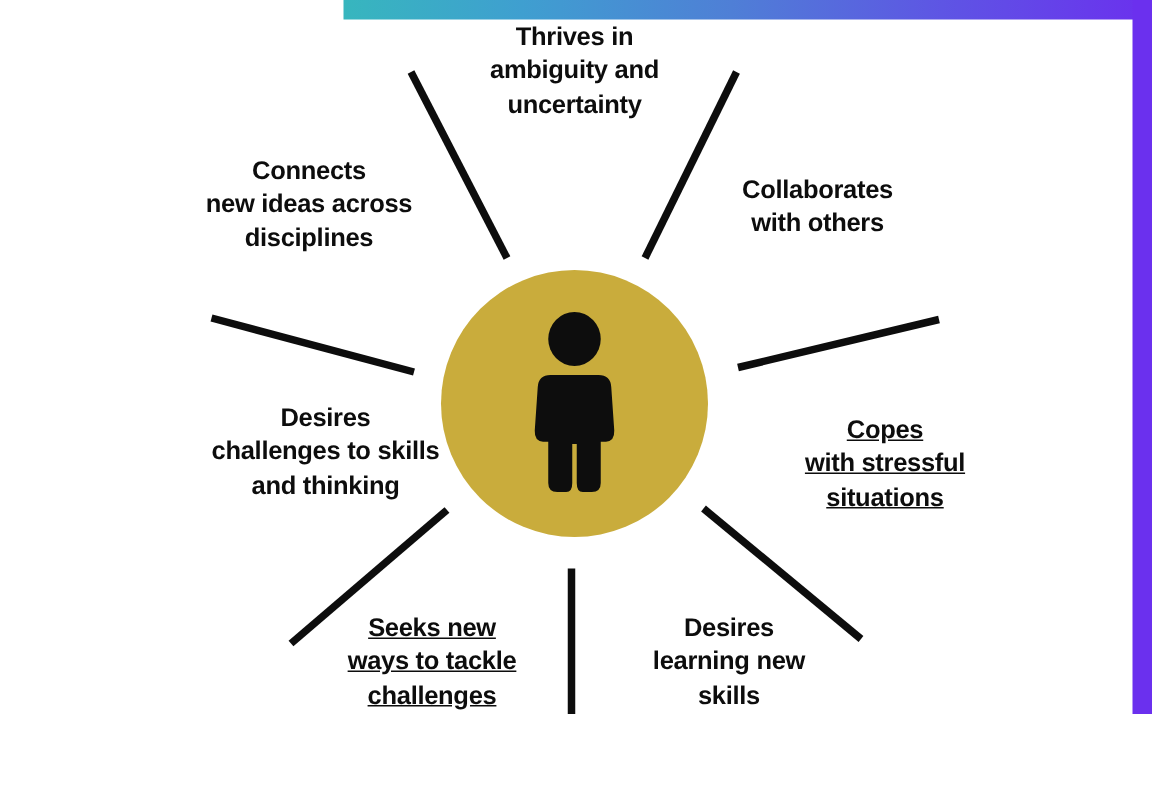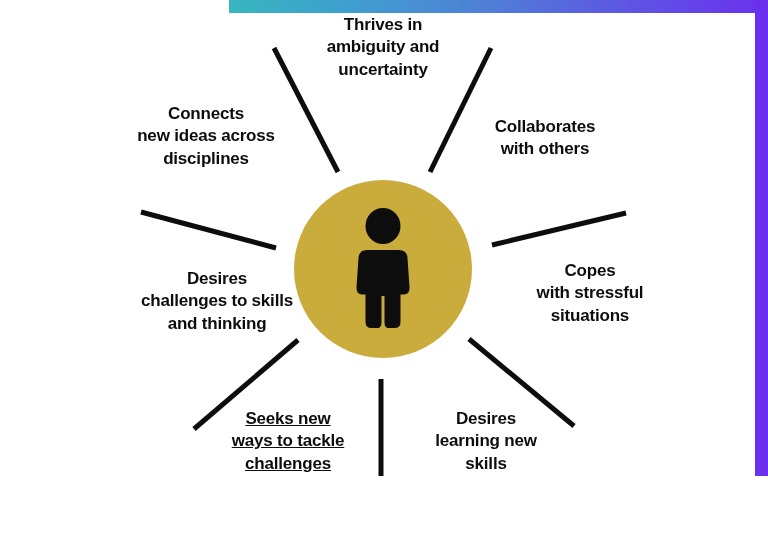--- a/index.html
+++ b/index.html
@@ -88,21 +88,21 @@
     font-weight: bold;
     font-size: 17px;
     line-height: 1.32;
     letter-spacing: -0.2px;
     text-align: center;
     white-space: pre-line;
   }
 
   #label-0 { left: 288px; top: 14px;  width: 190px; }
   #label-1 { left: 450px; top: 116px; width: 190px; text-align: center; }
-  #label-2 { left: 500px; top: 260px; width: 180px; }
+  #label-2 { left: 500px; top: 276px; width: 180px; text-decoration: underline; }
   #label-3 { left: 392px; top: 408px; width: 188px; }
   #label-4 { left: 194px; top: 408px; width: 188px; text-decoration: underline; }
   #label-5 { left: 126px; top: 268px; width: 182px; }
   #label-6 { left: 106px; top: 103px; width: 200px; }
 </style>
 </head>
 <body>
 
 <div id="canvas">
 

